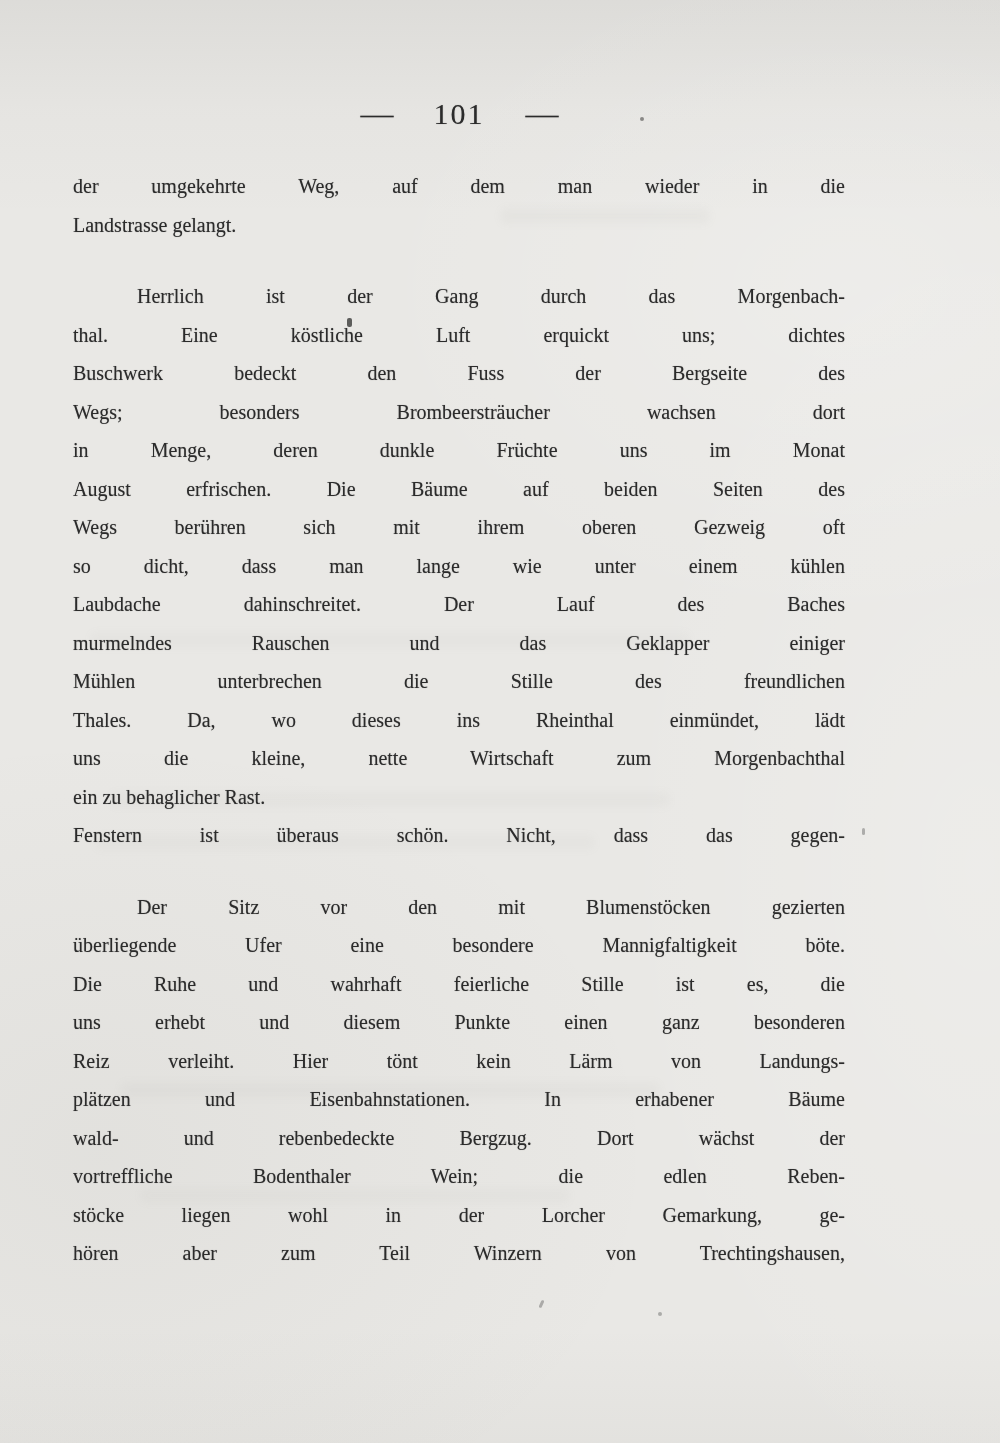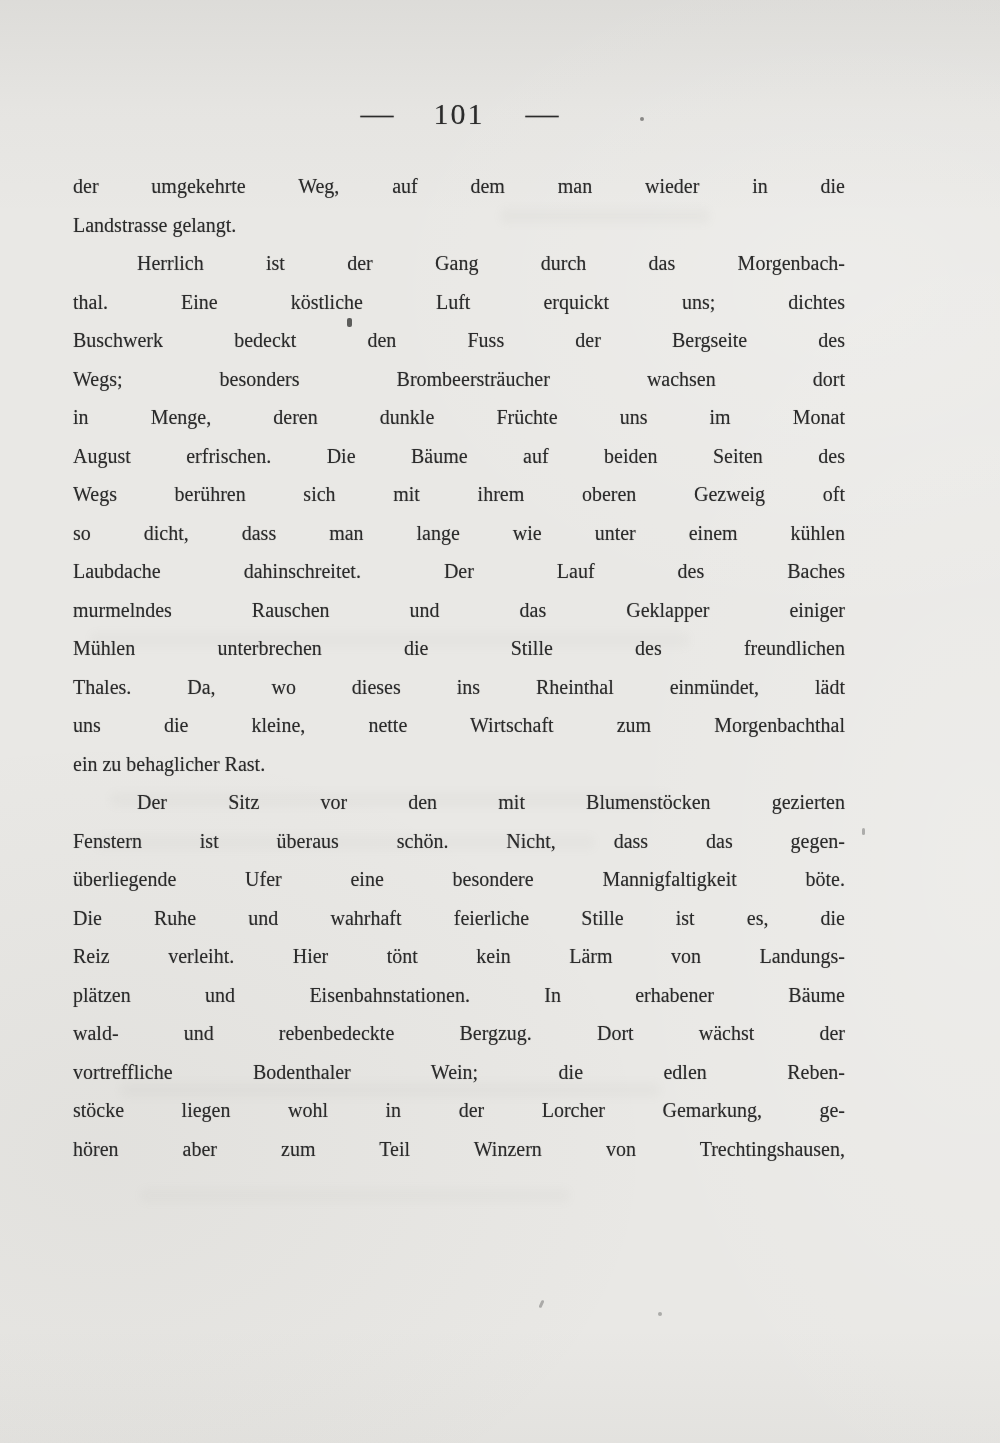--- a/index.html
+++ b/index.html
@@ -76,21 +76,21 @@
   .paragraph { margin: 0; }
   .line {
     text-align: justify;
     text-align-last: justify;
     text-justify: inter-word;
     white-space: normal;
     height: 38.5px;
     overflow: visible;
   }
   .line.no-just { text-align-last: left; }
-  .line.indent { padding-left: 64px; }
+  .line.indent { padding-left: 64px; margin-top: 33px; }
 </style>
 </head>
 <body>
 
 <div class="scan-shading"></div>
 
 <div class="ghost" style="left:500px; top:208px; width:210px; height:16px;"></div>
 <div class="ghost" style="left:90px;  top:632px; width:600px; height:16px; opacity:0.045;"></div>
 <div class="ghost" style="left:110px; top:792px; width:560px; height:15px; opacity:0.05;"></div>
 <div class="ghost" style="left:95px;  top:835px; width:500px; height:15px; opacity:0.045;"></div>
@@ -124,24 +124,25 @@
       <div class="line">Wegs berühren sich mit ihrem oberen Gezweig oft</div>
       <div class="line">so dicht, dass man lange wie unter einem kühlen</div>
       <div class="line">Laubdache dahinschreitet. Der Lauf des Baches</div>
       <div class="line">murmelndes Rauschen und das Geklapper einiger</div>
       <div class="line">Mühlen unterbrechen die Stille des freundlichen</div>
       <div class="line">Thales. Da, wo dieses ins Rheinthal einmündet, lädt</div>
       <div class="line">uns die kleine, nette Wirtschaft zum Morgenbachthal</div>
       <div class="line no-just">ein zu behaglicher Rast.</div>
     </div>
     <div class="paragraph">
+      <div class="line">Fenstern ist überaus schön. Nicht, dass das gegen-</div>
       <div class="line indent">Der Sitz vor den mit Blumenstöcken gezierten</div>
-      <div class="line">Fenstern ist überaus schön. Nicht, dass das gegen-</div>
       <div class="line">überliegende Ufer eine besondere Mannigfaltigkeit böte.</div>
       <div class="line">Die Ruhe und wahrhaft feierliche Stille ist es, die</div>
+      <div class="line">uns erhebt und diesem Punkte einen ganz besonderen</div>
       <div class="line">Reiz verleiht. Hier tönt kein Lärm von Landungs-</div>
       <div class="line">plätzen und Eisenbahnstationen. In erhabener Bäume</div>
       <div class="line">wald- und rebenbedeckte Bergzug. Dort wächst der</div>
       <div class="line">vortreffliche Bodenthaler Wein; die edlen Reben-</div>
       <div class="line">stöcke liegen wohl in der Lorcher Gemarkung, ge-</div>
       <div class="line">hören aber zum Teil Winzern von Trechtingshausen,</div>
     </div>
   </div>
 
 </body></html>

